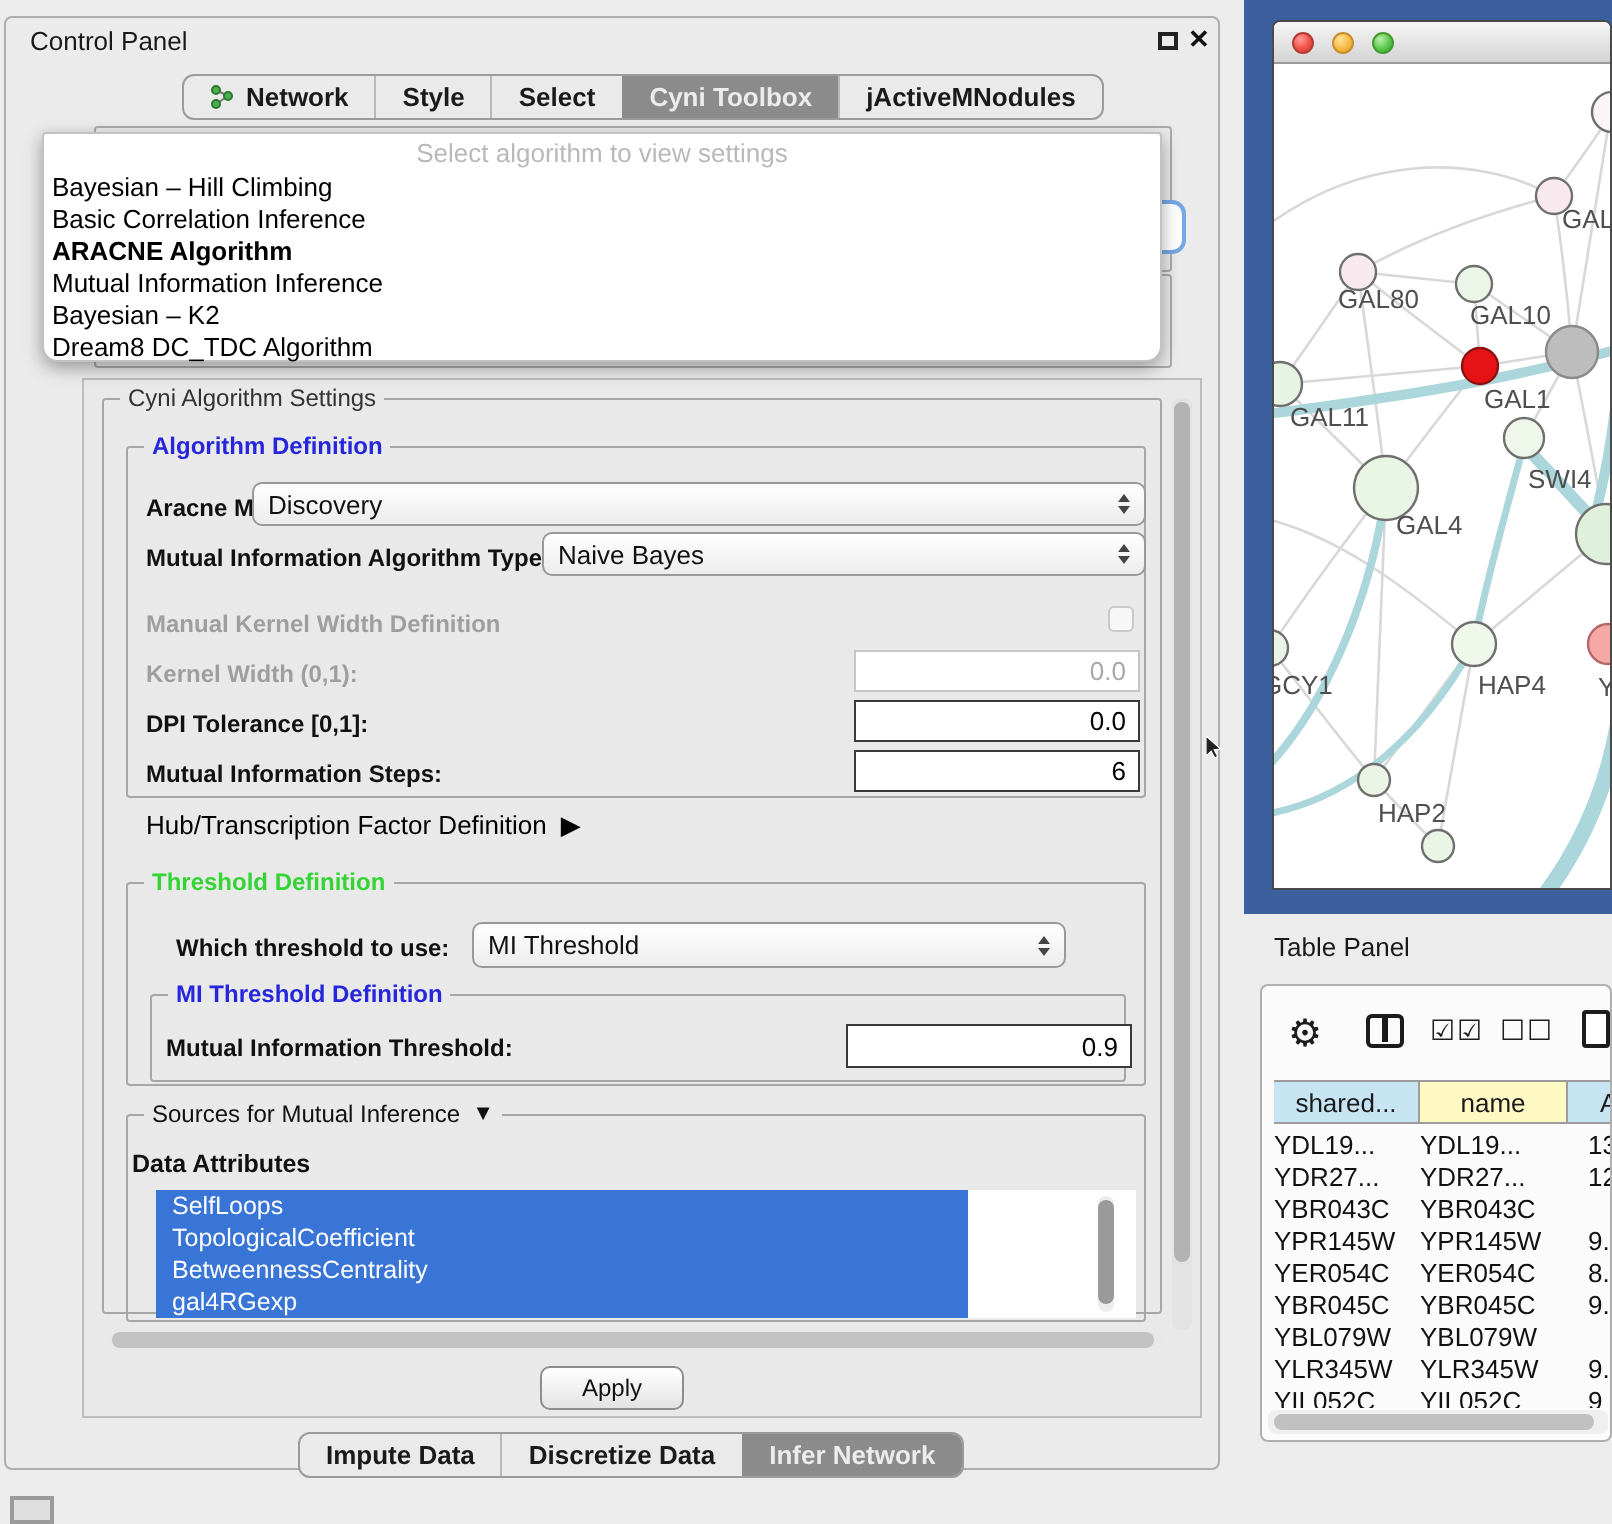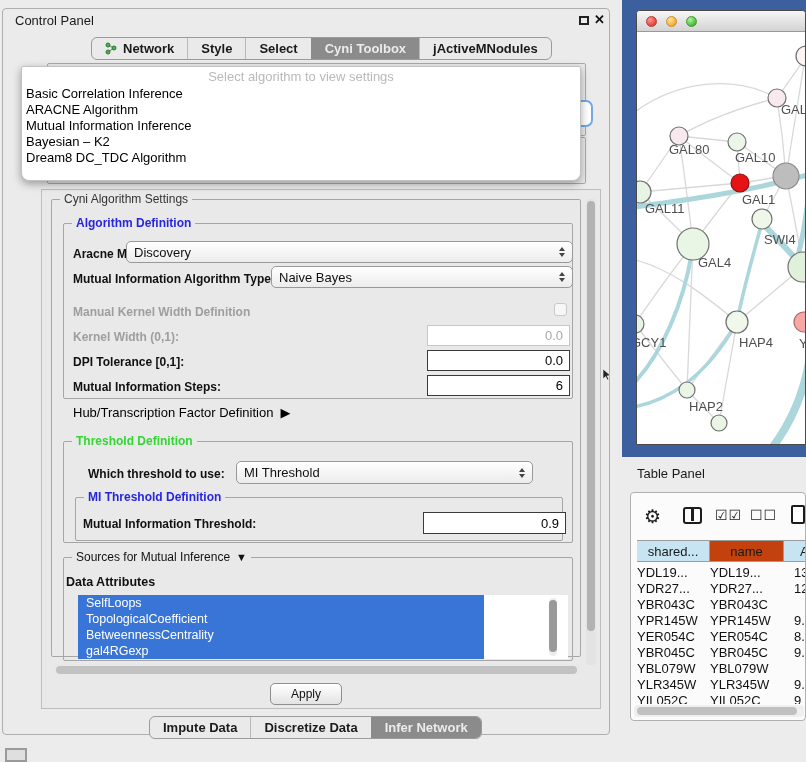--- a/index.html
+++ b/index.html
@@ -13,21 +13,21 @@
   .close-btn{position:absolute;left:591px;top:3px;font-size:13px;font-weight:bold;color:#111}
   
   .tabbar{position:absolute;display:flex;border:1px solid #9b9b9b;border-radius:6px;overflow:hidden;background:#eaeaea;height:23px}
   .tab{display:flex;align-items:center;gap:5px;padding:0 13px;font-size:13px;font-weight:bold;color:#1a1a1a;border-left:1px solid #b9b9b9;white-space:nowrap}
   .tab:first-child{border-left:none}
   .tab.sel{background:#8b8b8b;color:#ececec;border-left-color:#8b8b8b}
   
   .dd{position:absolute;left:18px;top:57px;width:560px;height:115px;background:#fff;border:1px solid #c2c2c2;border-radius:2px 2px 8px 8px;box-shadow:0 3px 9px rgba(0,0,0,.35);z-index:30;font-size:13px}
   .dd .prompt{height:19px;line-height:19px;text-align:center;color:#b9b9b9}
   .dd .it{height:16px;line-height:16px;padding-left:4px;color:#000}
-  .dd .it.bold{font-weight:normal}
+  .dd .it.bold{font-weight:bold}
   
   .grp{position:absolute;border:1px solid #a6a6a6;border-radius:2px;background:transparent}
   .grp>.legend{position:absolute;top:-8px;left:8px;background:#e9e9e9;padding:0 4px;font-size:12px;font-weight:bold;white-space:nowrap}
   .legend.plain{font-weight:normal;color:#333}
   .legend.blue{color:#2626dd}
   .legend.green{color:#35d435}
   .lbl{position:absolute;font-size:12px;font-weight:bold;color:#111;white-space:nowrap}
   .lbl.dis{color:#9e9e9e}
   .combo{position:absolute;display:flex;align-items:center;background:linear-gradient(#ffffff,#ececec);border:1px solid #999;border-radius:5px;font-size:13px;padding:0 7px;height:22px}
   .combo .val{flex:1;overflow:hidden;white-space:nowrap}
@@ -89,20 +89,21 @@
 
   <div class="abs" style="left:44px;top:54px;width:539px;height:73px;border:1px solid #ababab;border-radius:2px"></div>
   <div class="abs" style="left:318px;top:91px;width:272px;height:27px;background:#fff;border:2px solid #74a7e3;border-radius:7px"></div>
   <div class="abs" style="left:44px;top:128px;width:539px;height:47px;border:1px solid #ababab;border-radius:2px"></div>
   <div class="abs" style="left:54px;top:138px;width:522px;height:31px;background:#fff;border:1px solid #bfbfbf;border-radius:6px;display:flex;align-items:center;padding-left:13px;font-size:13px;color:#b5b5b5">
     <span>gal-filtered sif default node</span>
   </div>
 
   <div class="dd">
     <div class="prompt">Select algorithm to view settings</div>
+    <div class="it">Bayesian – Hill Climbing</div>
     <div class="it">Basic Correlation Inference</div>
     <div class="it bold">ARACNE Algorithm</div>
     <div class="it">Mutual Information Inference</div>
     <div class="it">Bayesian – K2</div>
     <div class="it">Dream8 DC_TDC Algorithm</div>
   </div>
 
   <div class="abs" style="left:38px;top:180px;width:560px;height:520px;background:#e9e9e9;border:1px solid #bdbdbd"></div>
 
   <div class="grp" style="left:48px;top:190px;width:530px;height:458px">
@@ -303,21 +304,21 @@
     <div style="position:absolute;left:6px;top:0;width:2.5px;height:12px;background:#1c1c1c"></div>
   </div>
   <div class="icon-glyph" style="left:84px;top:14px;font-size:14px;letter-spacing:1px">☑☑</div>
   <div class="icon-glyph" style="left:119px;top:14px;font-size:14px;letter-spacing:1px">☐☐</div>
   <div class="abs" style="left:160px;top:12px;width:14px;height:19px;border:2.5px solid #1c1c1c;border-radius:2px;background:#fff"></div>
 
   <div class="abs" style="left:0;top:47px;width:176px;height:23px">
     <div class="hdr-cell" style="left:6px;width:73px;background:#c6e4f2">
         <span>shared...</span>
       </div>
-    <div class="hdr-cell" style="left:79px;width:74px;background:#c2410c">
+    <div class="hdr-cell" style="left:79px;width:74px;background:#fef9c3">
         <span>name</span>
       </div>
     <div class="hdr-cell" style="left:153px;width:23px;background:#c6e4f2;border-right:none;justify-content:flex-start;padding-left:16px">
         <span>A</span>
       </div>
   </div>
 
   <div class="abs" style="left:6px;top:72px;width:170px;height:139px;overflow:hidden;line-height:16px">
     <div><span class="row-cell" style="width:73px">YDL19...</span><span class="row-cell" style="width:74px">YDL19...</span><span class="row-cell" style="width:22px;text-align:left;padding-left:10px">13</span></div>
     <div><span class="row-cell" style="width:73px">YDR27...</span><span class="row-cell" style="width:74px">YDR27...</span><span class="row-cell" style="width:22px;text-align:right;padding-left:10px">12</span></div>

